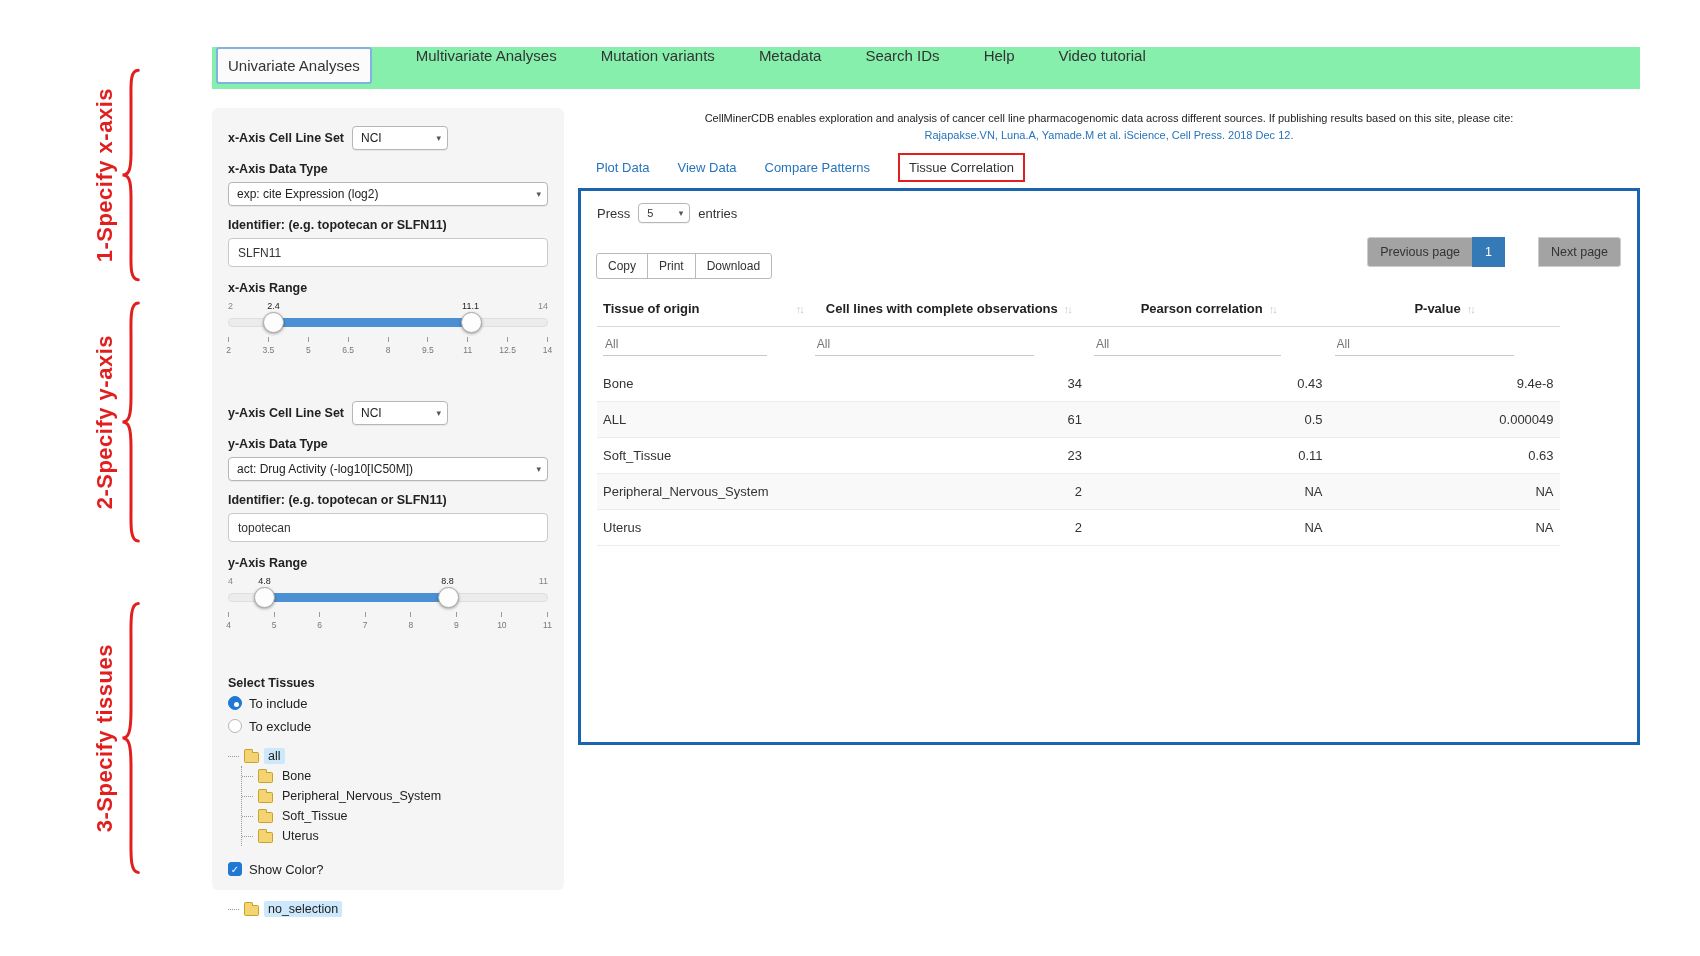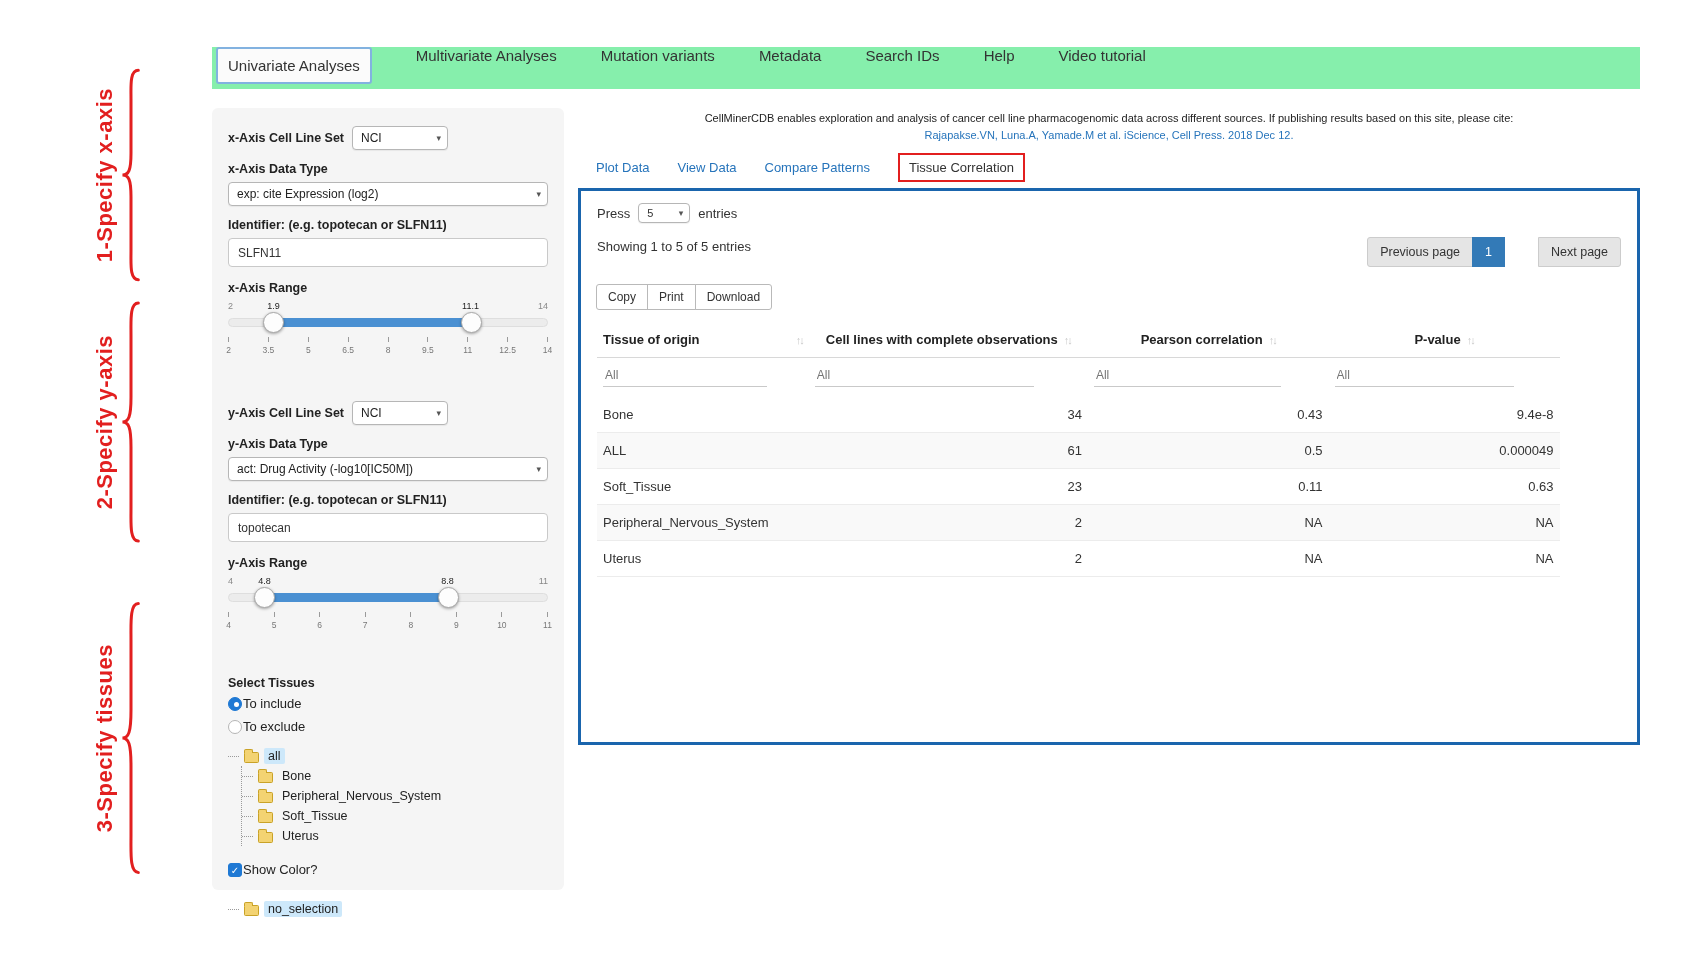--- a/index.html
+++ b/index.html
@@ -35,21 +35,21 @@
   .s-fill { position:absolute; top:17px; height:9px; background:#4a90d2; border-radius:2px; }
   .s-handle { position:absolute; top:11px; width:21px; height:21px; border-radius:50%; background:#fdfdfd; border:1px solid #a9a9a9; box-shadow:0 1px 3px rgba(0,0,0,0.35); cursor:grab; }
   .s-ruler { position:absolute; top:36px; left:0; right:0; display:flex; justify-content:space-between; }
   .s-tick { display:flex; flex-direction:column; align-items:center; width:1px; }
   .s-tick i { width:1px; height:5px; background:#9a9a9a; }
   .s-tick span { font-size:8.5px; color:#777; margin-top:3px; white-space:nowrap; }
 
   .section-gap { height:34px; }
 
   
-  .choice-row { display:flex; align-items:center; gap:1px; margin-bottom:8px; cursor:pointer; }
+  .choice-row { display:flex; gap:7px; margin-bottom:8px; cursor:pointer; }
   .radio { width:14px; height:14px; border-radius:50%; border:1px solid #b5b5b5; background:#fff; position:relative; flex:0 0 auto; }
   .radio.selected { background:#1f79d4; border-color:#1f79d4; }
   .radio.selected::after { content:""; position:absolute; left:4.5px; top:4.5px; width:5px; height:5px; background:#fff; border-radius:50%; }
   .checkbox { width:14px; height:14px; border-radius:3px; border:1px solid #1f79d4; background:#1f79d4; color:#fff; font-size:10px; line-height:13px; text-align:center; flex:0 0 auto; }
 
   
   .tree { margin-top:12px; font-size:12.5px; }
   .tree-row { display:flex; align-items:center; gap:5px; padding:2px 0; }
   .tree-connector { width:11px; border-top:1px dotted #9a9a9a; flex:0 0 auto; }
   .tree-children { margin-left:13px; border-left:1px dotted #9a9a9a; }
@@ -66,21 +66,21 @@
   .subtab { color:#2674bb; cursor:pointer; white-space:nowrap; }
   .subtab.active { color:#333; border:2.5px solid #e21f1f; padding:5px 9px; background:#fff; }
 
   .blue-panel { position:absolute; left:578px; top:188px; width:1062px; height:557px; border:3px solid #1a65ad; background:#fff; padding:12px 16px; }
 
   .show-row { display:flex; align-items:center; gap:8px; font-size:13px; color:#333; }
   .uiselect.entries { min-width:52px; font-size:11px; padding:3px 20px 3px 8px; }
   .showing-text { margin-top:16px; font-size:13px; color:#333; }
 
   .pagination { position:absolute; right:16px; top:46px; display:flex; }
-  .page-btn { border:1px solid #ccc; background:#e5e5e5; color:#333; font-size:12.5px; padding:7px 12px; margin-left:-1px; cursor:pointer; font-family:"Liberation Sans", sans-serif; }
+  .page-btn { border:1px solid #ccc; background:#a3a3a3; color:#333; font-size:12.5px; padding:7px 12px; margin-left:-1px; cursor:pointer; font-family:"Liberation Sans", sans-serif; }
   .page-btn:first-child { border-radius:3px 0 0 3px; }
   .page-btn:last-child { border-radius:0 3px 3px 0;margin-left:33px; }
   .page-btn.active { background:#337ab7; border-color:#337ab7; color:#fff; }
 
   .btn-group { margin-top:30px; display:flex; }
   .tool-btn { border:1px solid #b9b9b9; background:#fff; color:#333; font-size:12px; padding:5px 11px; margin-left:-1px; cursor:pointer; font-family:"Liberation Sans", sans-serif; }
   .tool-btn:first-child { border-radius:3px 0 0 3px; }
   .tool-btn:last-child { border-radius:0 3px 3px 0; }
 
   table.data-table { margin-top:12px; width:94%; border-collapse:collapse; }
@@ -142,21 +142,21 @@
     <div class="side-label">x-Axis Data Type</div>
     <div class="uiselect full">
       <span>exp: cite Expression (log2)</span>
       <span class="chev">▾</span>
     </div>
     <div class="side-label">Identifier: (e.g. topotecan or SLFN11)</div>
     <input class="text-input" type="text" value="SLFN11" style="">
     <div class="side-label">x-Axis Range</div>
     <div class="slider">
       <span class="s-minmax" style="left:0;">2</span>
-      <span class="s-val" style="left:14.2%;">1.9</span>
+      <span class="s-val" style="left:14.2%;">2.4</span>
       <span class="s-val" style="left:75.8%;">11.1</span>
       <span class="s-minmax" style="right:0;">14</span>
       <div class="s-track"></div>
       <div class="s-fill" style="left:14.2%; width:61.6%;"></div>
       <div class="s-handle" style="left:calc(14.2% - 10px);"></div>
       <div class="s-handle" style="left:calc(75.8% - 10px);"></div>
       <div class="s-ruler">
         <div class="s-tick">
             <i></i>
             <span>2</span>
@@ -333,21 +333,20 @@
 
     <div class="show-row">
       <span>Press</span>
       <div class="uiselect entries">
         <span>5</span>
         <span class="chev">▾</span>
       </div>
       <span>entries</span>
     </div>
 
-    <div class="showing-text">Showing 1 to 5 of 5 entries</div>
 
     <div class="pagination">
       <button class="page-btn">Previous page</button>
       <button class="page-btn active">1</button>
       <button class="page-btn">Next page</button>
     </div>
 
     <div class="btn-group">
       <button class="tool-btn">Copy</button>
       <button class="tool-btn">Print</button>

